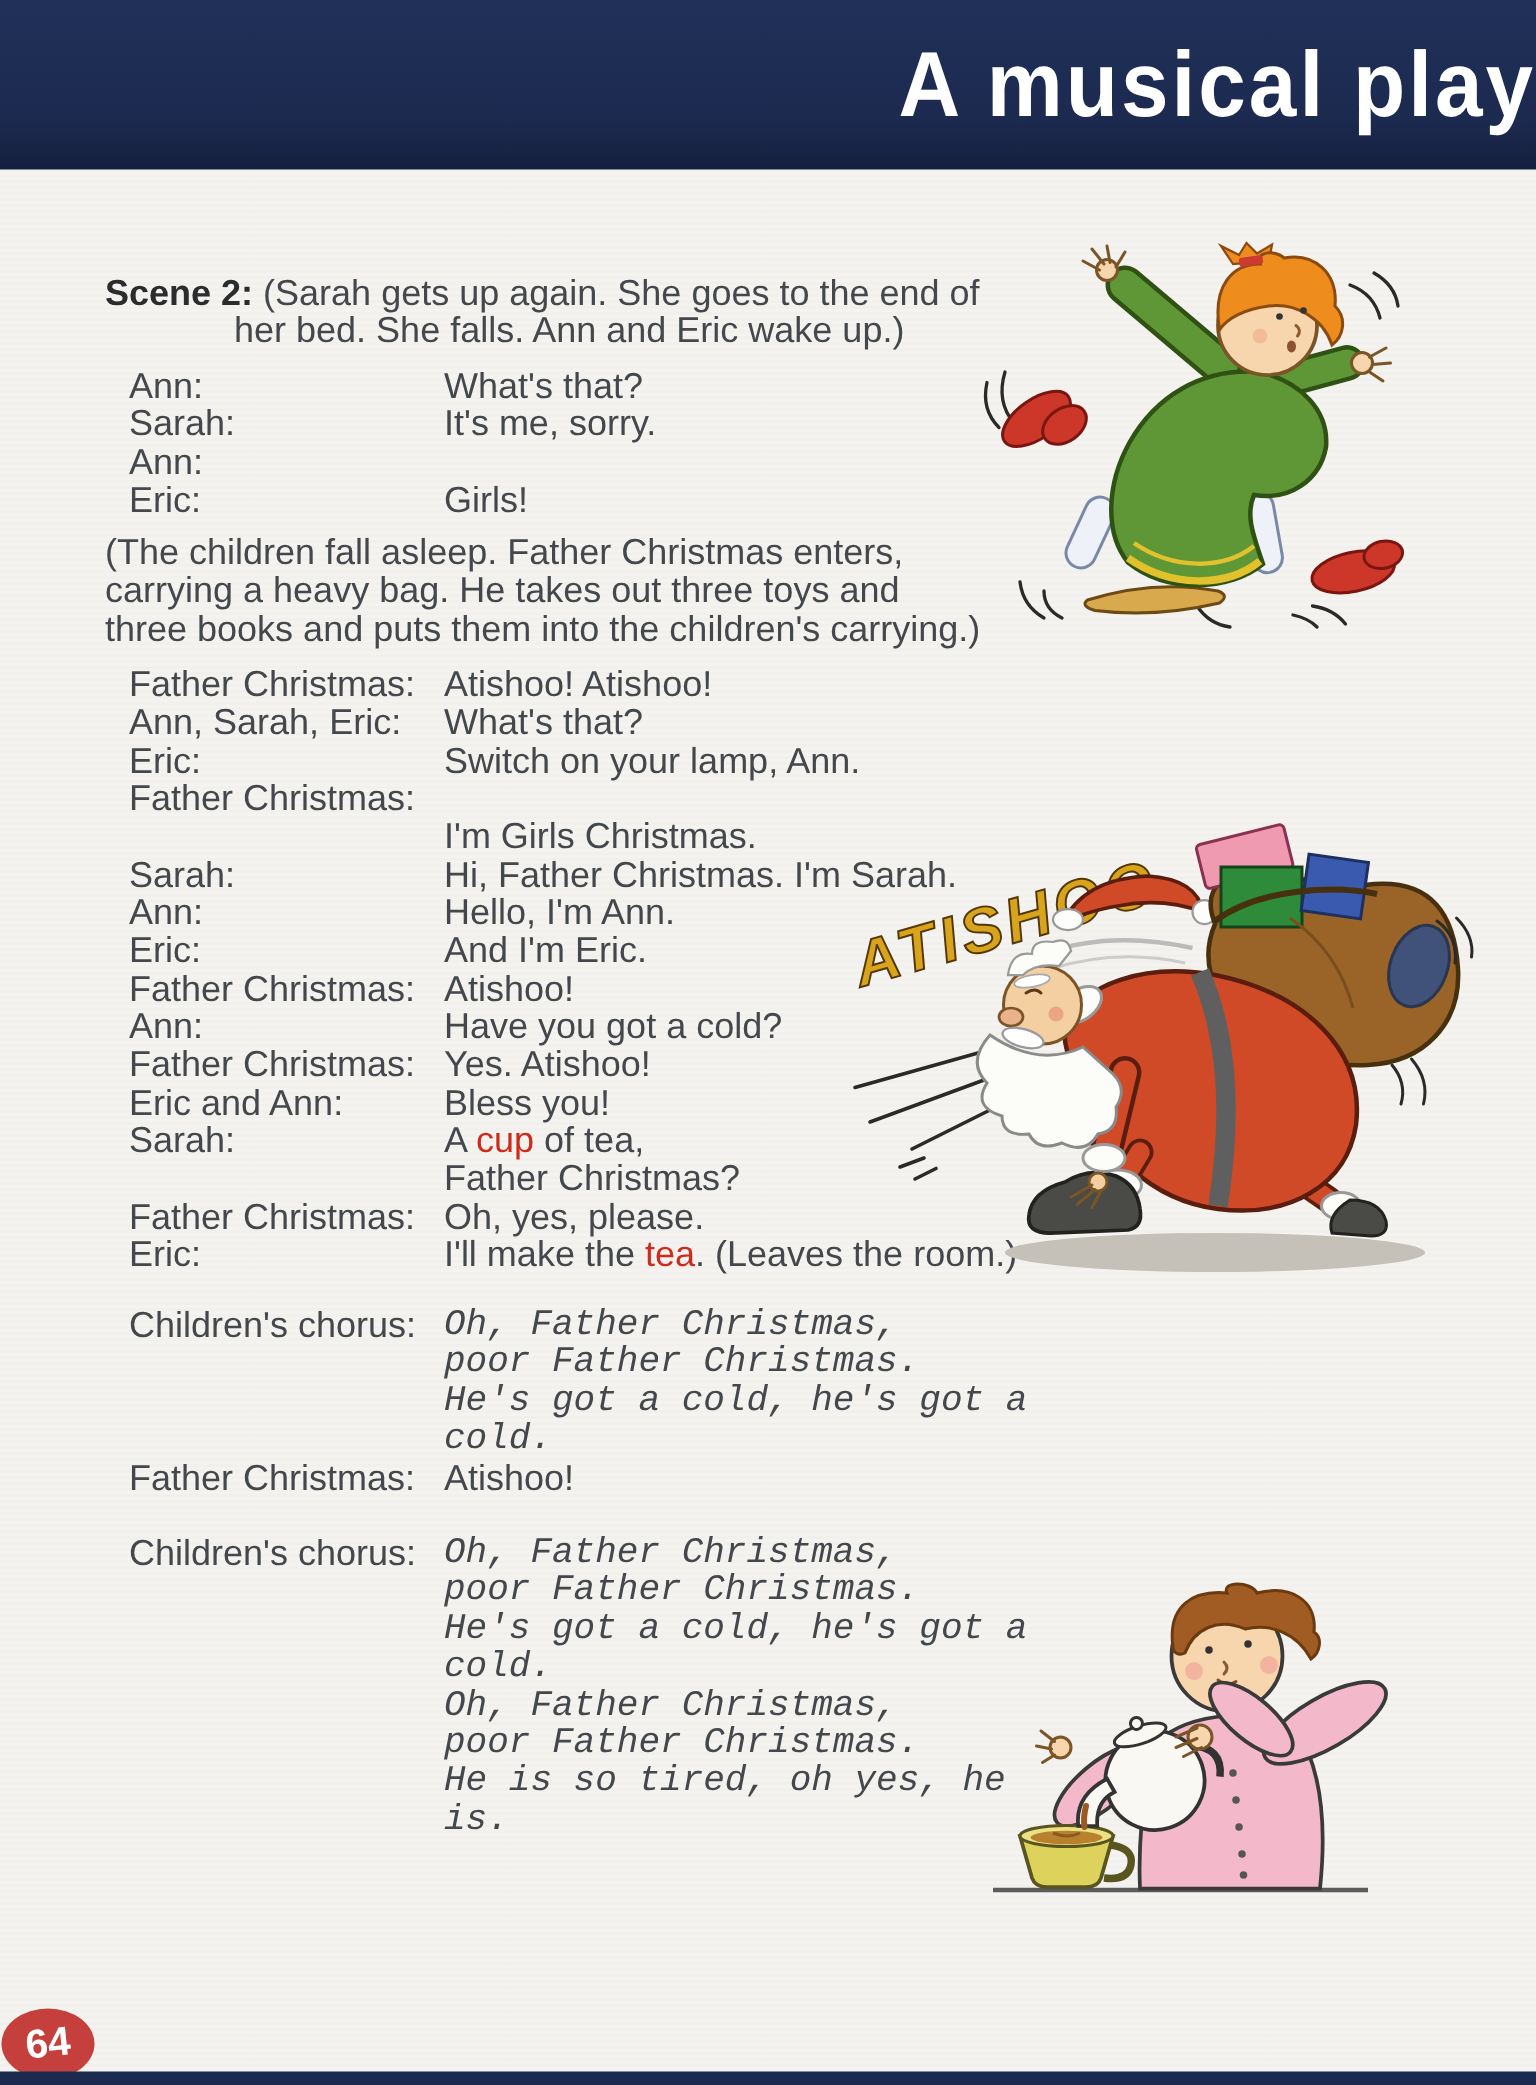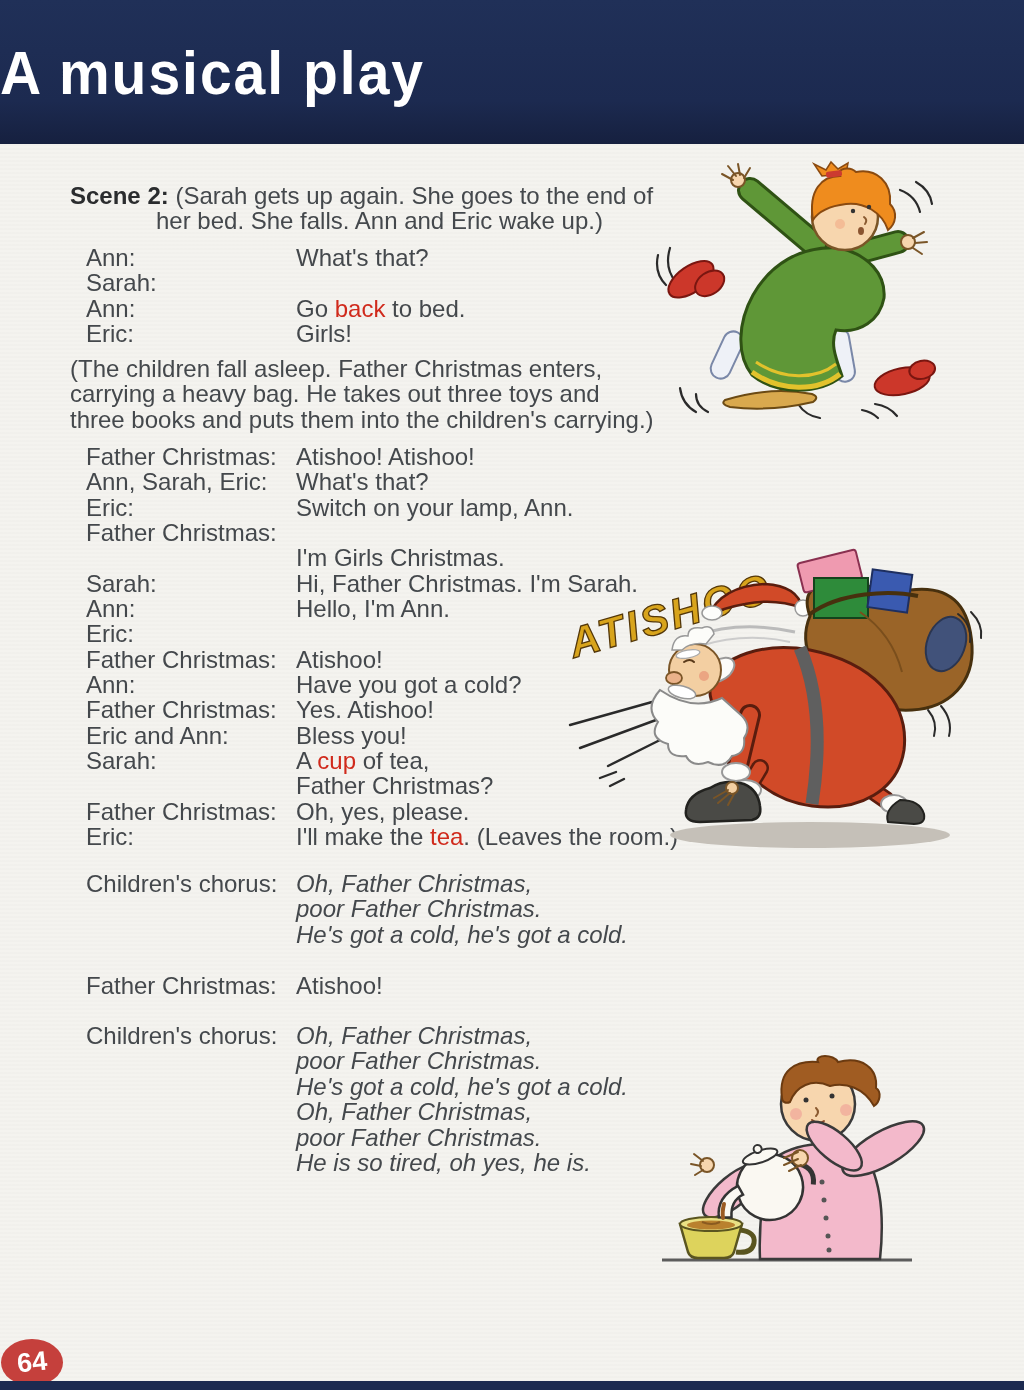--- a/index.html
+++ b/index.html
@@ -2,29 +2,29 @@
 <html><head>
 <meta charset="utf-8">
 <style>
   html,body{margin:0;padding:0;}
   body{width:1024px;height:1390px;background:#e9e9e6;font-family:"Liberation Sans",sans-serif;}
   .page{position:relative;width:1024px;height:1390px;background:#f4f3ef;overflow:hidden;
         background-image:repeating-linear-gradient(0deg,rgba(0,0,0,0.012) 0 2px,rgba(255,255,255,0) 2px 4px);}
   .abs{position:absolute;}
 
   
-  .header-band{left:0;top:0;width:1024px;height:144px;background:linear-gradient(180deg,#203058 0%,#1c2a50 70%,#16203f 100%);
-               display:flex;align-items:center;justify-content:flex-start;}
+  .header-band{left:0;top:0;width:1024px;height:113px;background:linear-gradient(180deg,#203058 0%,#1c2a50 70%,#16203f 100%);
+               display:flex;align-items:center;justify-content:flex-end;}
   .header-title{color:#ffffff;font-size:57px;font-weight:700;letter-spacing:2px;transform:scaleY(1.08);}
 
   
   .doc{color:#44484c;font-size:24px;line-height:25.4px;}
   .bold{font-weight:700;color:#2a2c2e;}
   .red{color:#d02a1c;}
-  .italic{font-style:italic;}
+  .italic{font-style:italic;font-family:Liberation Mono, monospace;}
   .drow{display:flex;margin-left:16px;}
   .spk{width:210px;flex-shrink:0;}
   .txt{flex:1;white-space:pre-wrap;}
   .indent2{padding-left:86px;}
 
   
   .badge{left:1px;top:1339px;width:62px;height:47px;background:#c5403c;border-radius:50%;
          display:flex;align-items:center;justify-content:center;}
   .badge span{color:#ffffff;font-weight:700;font-size:27px;transform:rotate(-6deg);}
   .bottom-bar{left:0;top:1381px;width:1024px;height:9px;background:#1c2a50;}
@@ -47,24 +47,24 @@
     <div class="indent2">her bed. She falls. Ann and Eric wake up.)</div>
   </div>
 
   <div class="abs doc" style="left:70px;top:245px;width:600px;">
     <div class="drow">
         <span class="spk">Ann:</span>
         <span class="txt"><span>What's that?</span><span class="red"></span><span></span></span>
       </div>
     <div class="drow">
         <span class="spk">Sarah:</span>
+        <span class="txt"><span>It's me, sorry.</span><span class="red"></span><span></span></span>
       </div>
     <div class="drow">
         <span class="spk">Ann:</span>
-        <span class="txt"><span>Go </span><span class="red">back</span><span> to bed.</span></span>
       </div>
     <div class="drow">
         <span class="spk">Eric:</span>
         <span class="txt"><span>Girls!</span><span class="red"></span><span></span></span>
       </div>
   </div>
 
   <div class="abs doc" style="left:70px;top:356px;width:620px;">
     <div>(The children fall asleep. Father Christmas enters,</div>
     <div>carrying a heavy bag. He takes out three toys and</div>
@@ -94,20 +94,21 @@
     <div class="drow">
         <span class="spk">Sarah:</span>
         <span class="txt"><span>Hi, Father Christmas. I'm Sarah.</span><span class="red"></span><span></span></span>
       </div>
     <div class="drow">
         <span class="spk">Ann:</span>
         <span class="txt"><span>Hello, I'm Ann.</span><span class="red"></span><span></span></span>
       </div>
     <div class="drow">
         <span class="spk">Eric:</span>
+        <span class="txt"><span>And I'm Eric.</span><span class="red"></span><span></span></span>
       </div>
     <div class="drow">
         <span class="spk">Father Christmas:</span>
         <span class="txt"><span>Atishoo!</span><span class="red"></span><span></span></span>
       </div>
     <div class="drow">
         <span class="spk">Ann:</span>
         <span class="txt"><span>Have you got a cold?</span><span class="red"></span><span></span></span>
       </div>
     <div class="drow">

